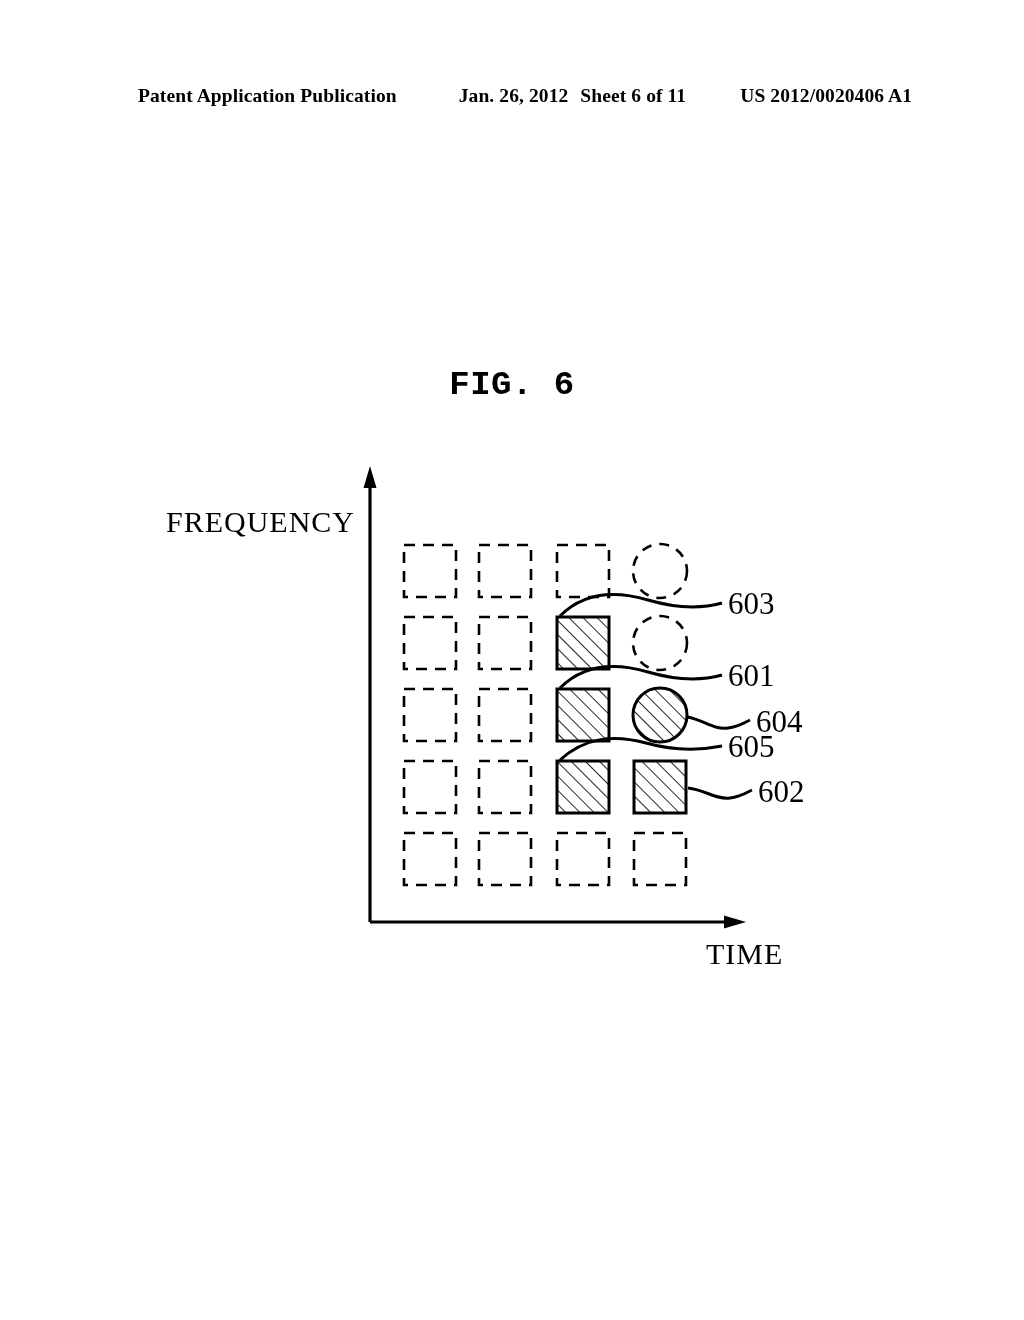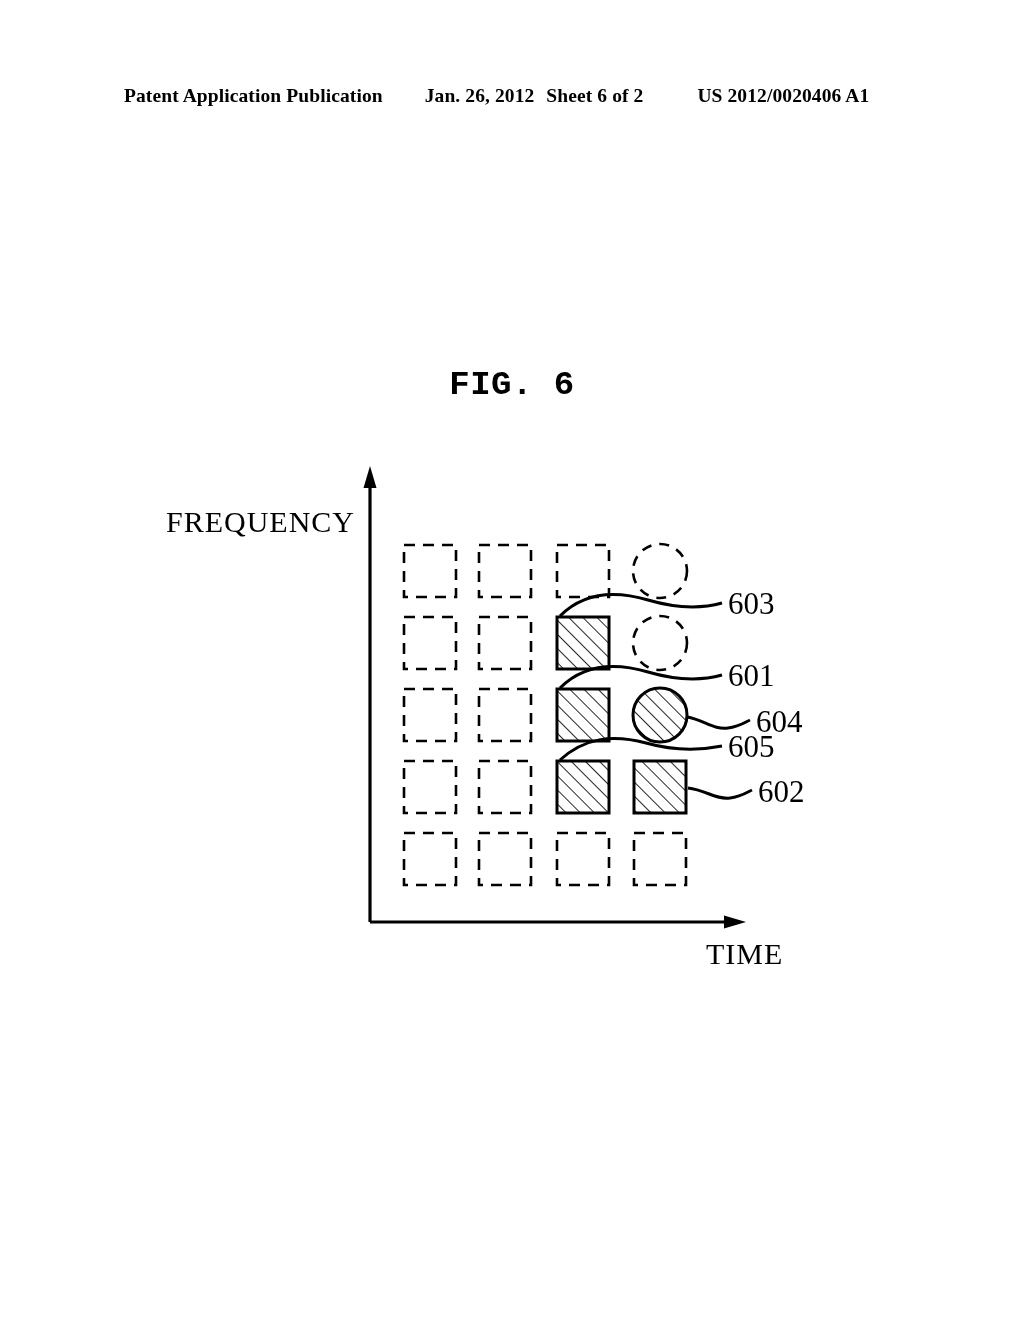--- a/index.html
+++ b/index.html
@@ -24,22 +24,22 @@
     width: 776px;
     height: 26px;
     display: flex;
     align-items: baseline;
     font-family: "Liberation Serif", "DejaVu Serif", serif;
     font-weight: bold;
     font-size: 19.5px;
     letter-spacing: 0.1px;
     white-space: nowrap;
   }
-  #hdr-pub   { flex: 0 0 auto; }
-  #hdr-date  { flex: 0 0 auto; margin-left: 42px; }
+  #hdr-pub   { flex: 0 0 auto; margin-left: 14px; }
+  #hdr-date  { flex: 0 0 auto; margin-left: 62px; }
   #hdr-sheet { flex: 0 0 auto; margin-left: 12px; }
   #hdr-num   { flex: 0 0 auto; margin-left: 54px; }
 
   
   #fig-title {
     position: absolute;
     top: 366px;
     left: 0;
     width: 1024px;
     text-align: center;
@@ -72,21 +72,21 @@
     font-size: 31px;
     fill: #000;
   }
 </style>
 </head>
 <body>
 
 <div id="page-header">
   <span id="hdr-pub">Patent Application Publication</span>
   <span id="hdr-date">Jan. 26, 2012</span>
-  <span id="hdr-sheet">Sheet 6 of 2</span>
+  <span id="hdr-sheet">Sheet 6 of 11</span>
   <span id="hdr-num">US 2012/0020406 A1</span>
 </div>
 
 <div id="fig-title">FIG. 6</div>
 
 <div id="figure">
   <svg width="740" height="560" viewBox="0 0 740 560" xmlns="http://www.w3.org/2000/svg">
 
     <defs>
 

